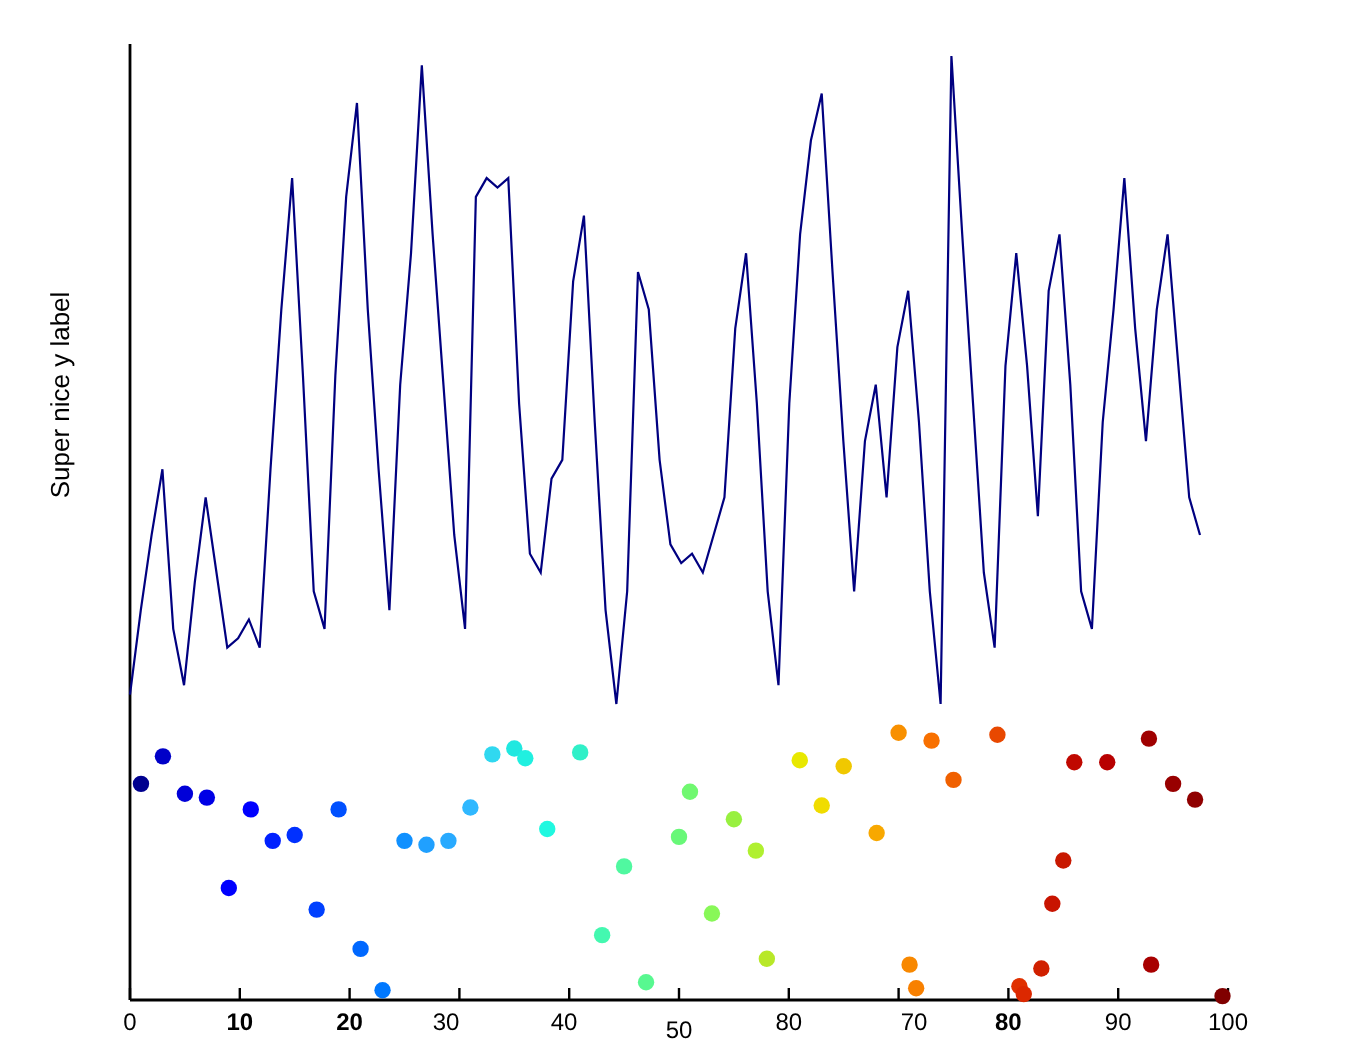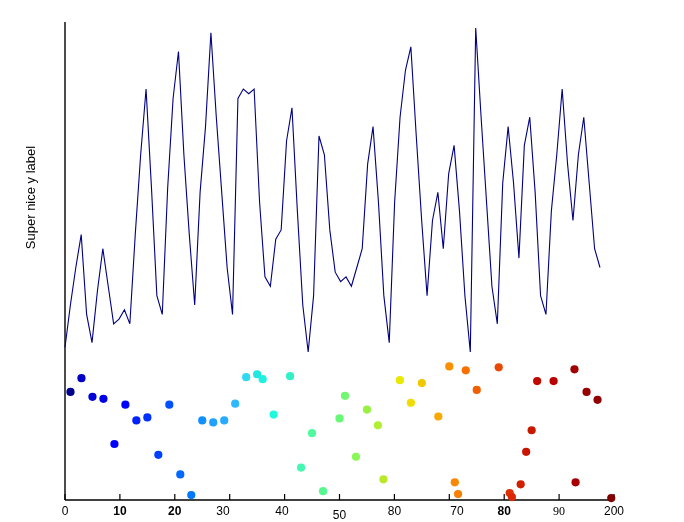--- a/index.html
+++ b/index.html
@@ -142,17 +142,17 @@
   <div id="xtick-labels">
       <div class="tick-label" style="left: 45px; top: 504px; width: 40px;">0</div>
       <div class="tick-label" style="left: 99.9px; top: 504px; width: 40px; font-weight: bold;">10</div>
       <div class="tick-label" style="left: 154.8px; top: 504px; width: 40px; font-weight: bold;">20</div>
       <div class="tick-label" style="left: 203px; top: 504px; width: 40px;">30</div>
       <div class="tick-label" style="left: 262px; top: 504px; width: 40px;">40</div>
       <div class="tick-label" style="left: 319.5px; top: 508px; width: 40px;">50</div>
       <div class="tick-label" style="left: 374.4px; top: 504px; width: 40px;">80</div>
       <div class="tick-label" style="left: 437px; top: 504px; width: 40px;">70</div>
       <div class="tick-label" style="left: 484.2px; top: 504px; width: 40px; font-weight: bold;">80</div>
-      <div class="tick-label" style="left: 539.1px; top: 504px; width: 40px; font-family: Liberation Serif, serif;">90</div>
-      <div class="tick-label" style="left: 594px; top: 504px; width: 40px;">200</div>
+      <div class="tick-label" style="left: 539.1px; top: 504px; width: 40px;">90</div>
+      <div class="tick-label" style="left: 594px; top: 504px; width: 40px;">100</div>
     </div>
 
 </div>
 
 </body></html>

